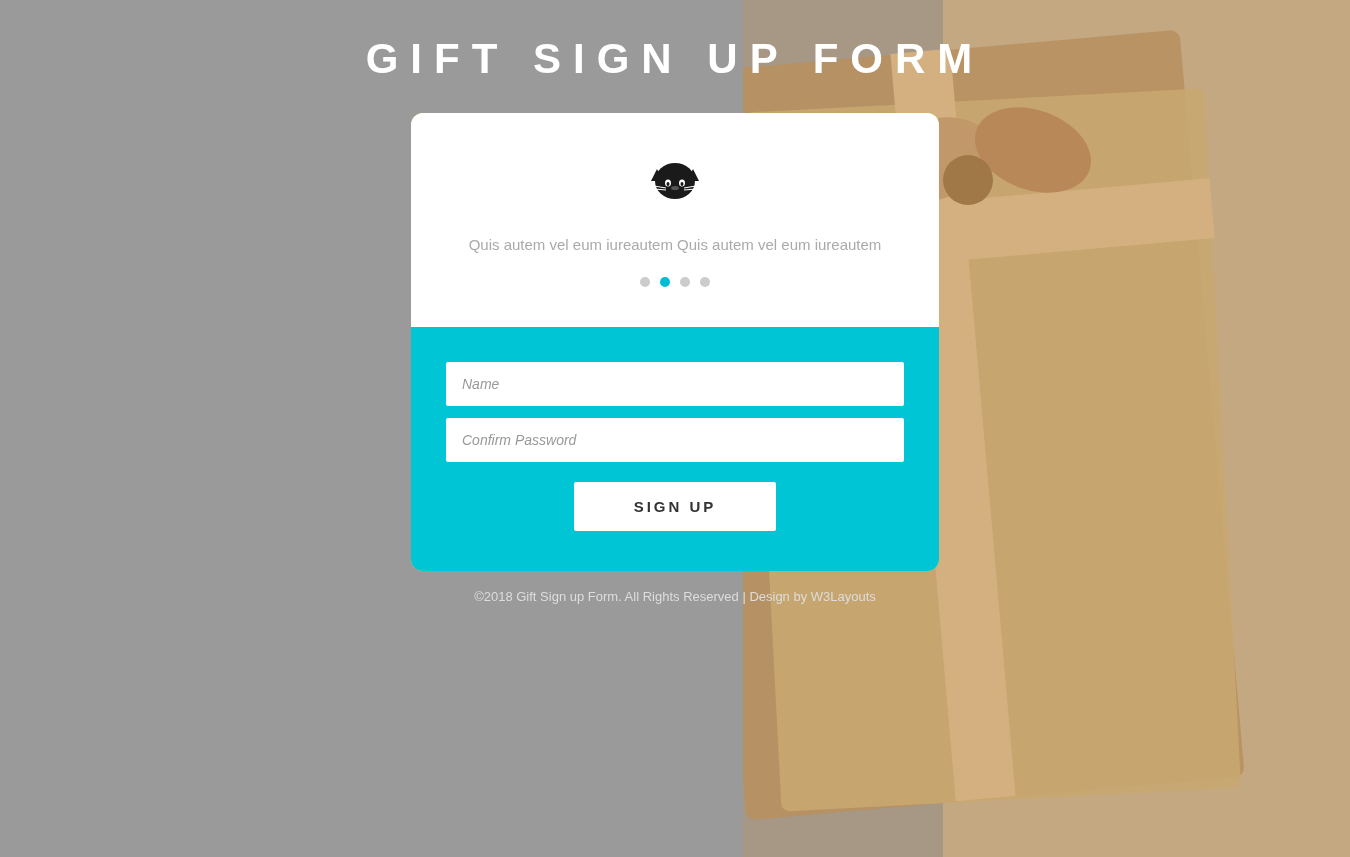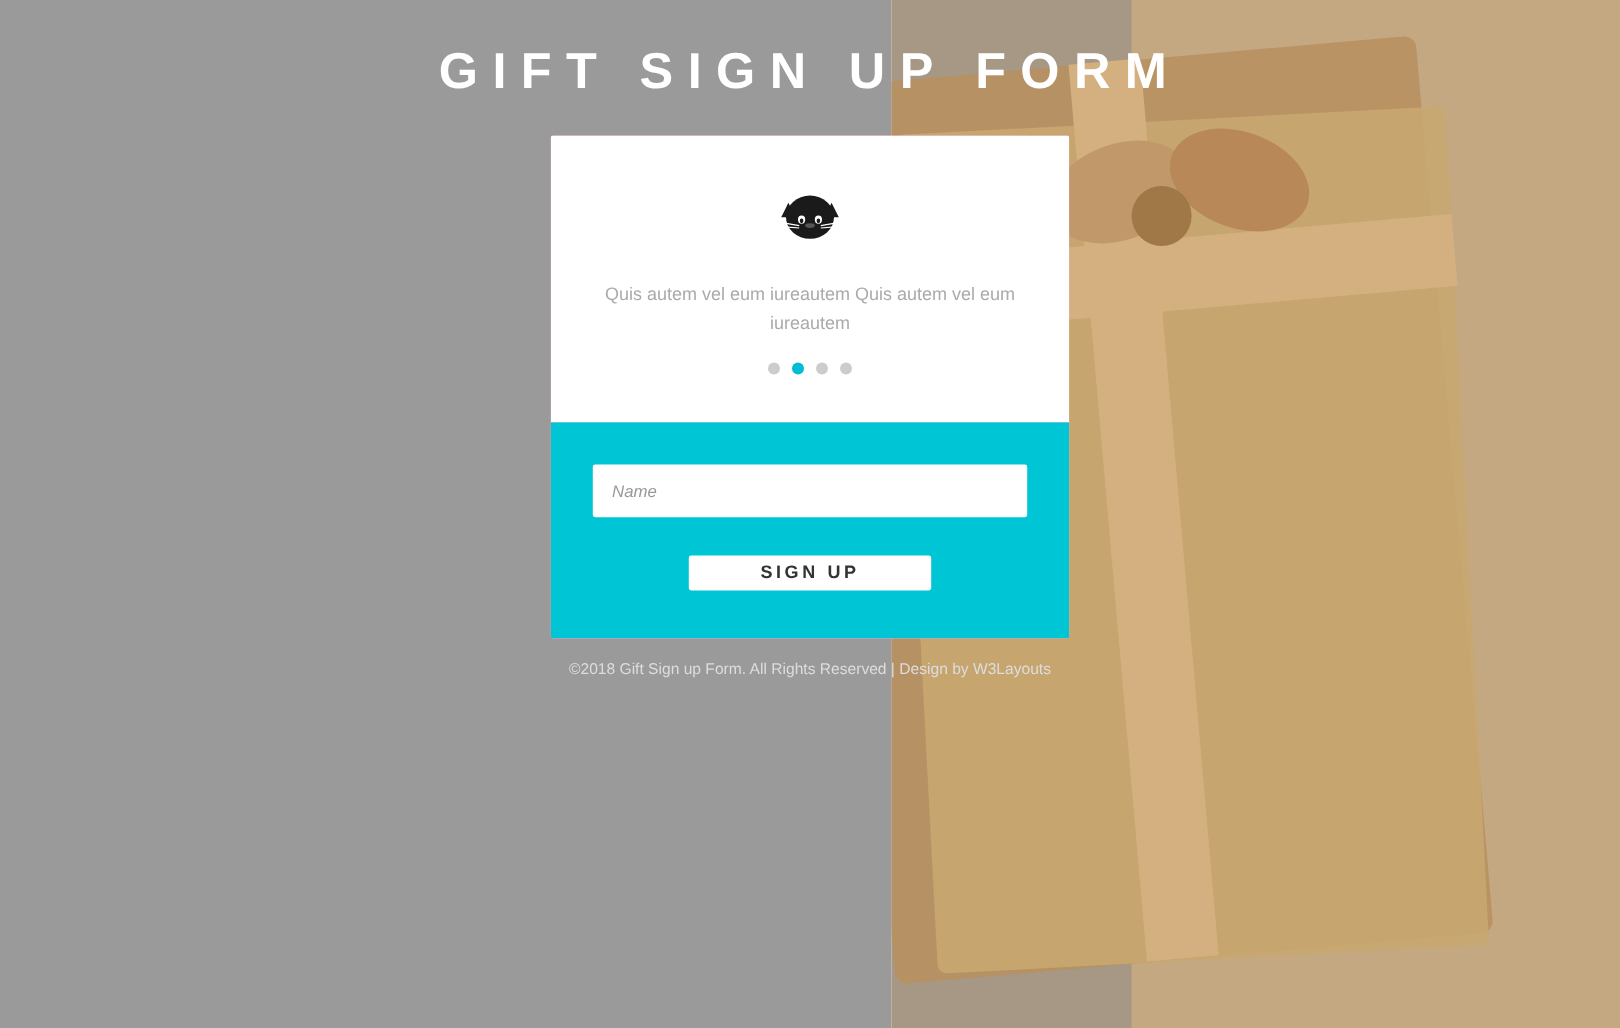--- a/index.html
+++ b/index.html
@@ -141,23 +141,23 @@
       letter-spacing: 12px;
       color: #ffffff;
       text-transform: uppercase;
       font-family: Liberation Sans, sans-serif;
     }
 
     
     .form-card {
       position: relative;
       z-index: 10;
-      width: 432px;
-      background: #f9a8d4;
-      border-radius: 2px;
+      width: 528px;
+      background: #bef264;
+      border-radius: 12px;
       overflow: hidden;
       margin-top: 0;
     }
 
     
     .card-top {
       background: #ffffff;
       padding: 40px 40px 30px;
       text-align: center;
     }
@@ -250,21 +250,21 @@
     }
 
     .form-input-full::placeholder {
       color: #999;
       font-style: italic;
     }
 
     .signup-btn {
       display: block;
       margin: 20px auto 0;
-      padding: 6px 60px;
+      padding: 16px 60px;
       background: #ffffff;
       color: #333;
       font-size: 15px;
       font-weight: 700;
       letter-spacing: 3px;
       text-transform: uppercase;
       border: none;
       border-radius: 2px;
       cursor: pointer;
     }
@@ -337,20 +337,21 @@
 
     
     <div class="form-row">
       <input type="text" class="form-input" placeholder="Name" style="">
     </div>
 
     
 
     
     <div class="form-row">
+      <input type="password" class="form-input" placeholder="Confirm Password" style="">
     </div>
 
     
     <button class="signup-btn">SIGN UP</button>
 
   </div>
 </div>
 
 <footer class="page-footer">
   <span>©2018 Gift Sign up Form. All Rights Reserved | Design by W3Layouts</span>

